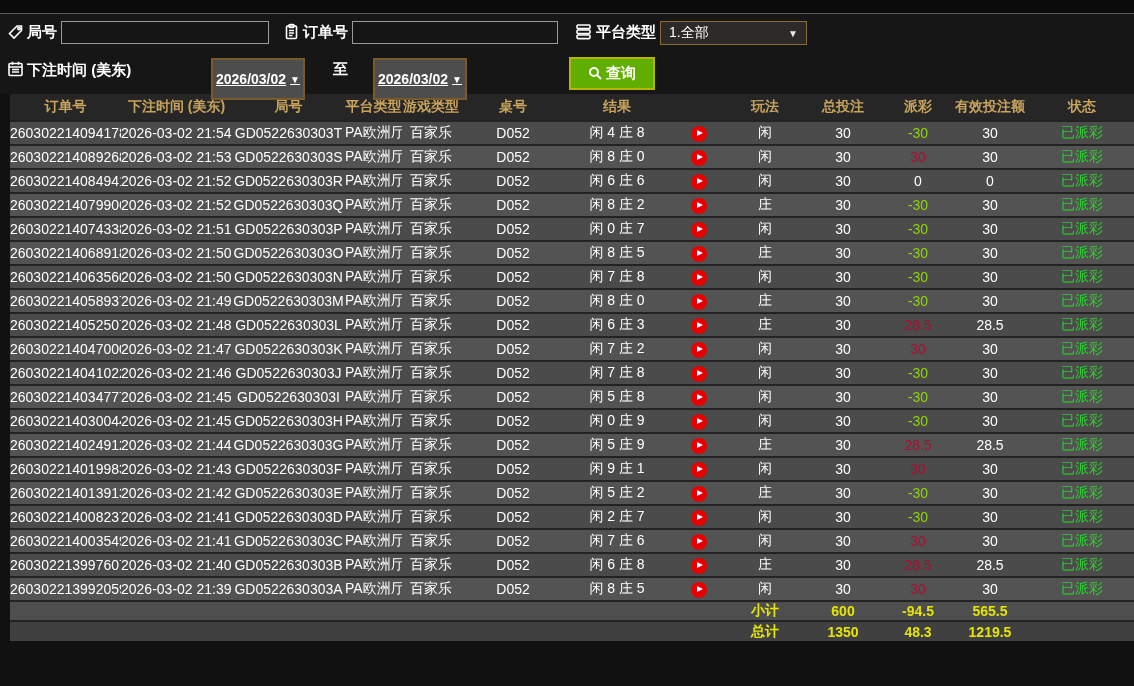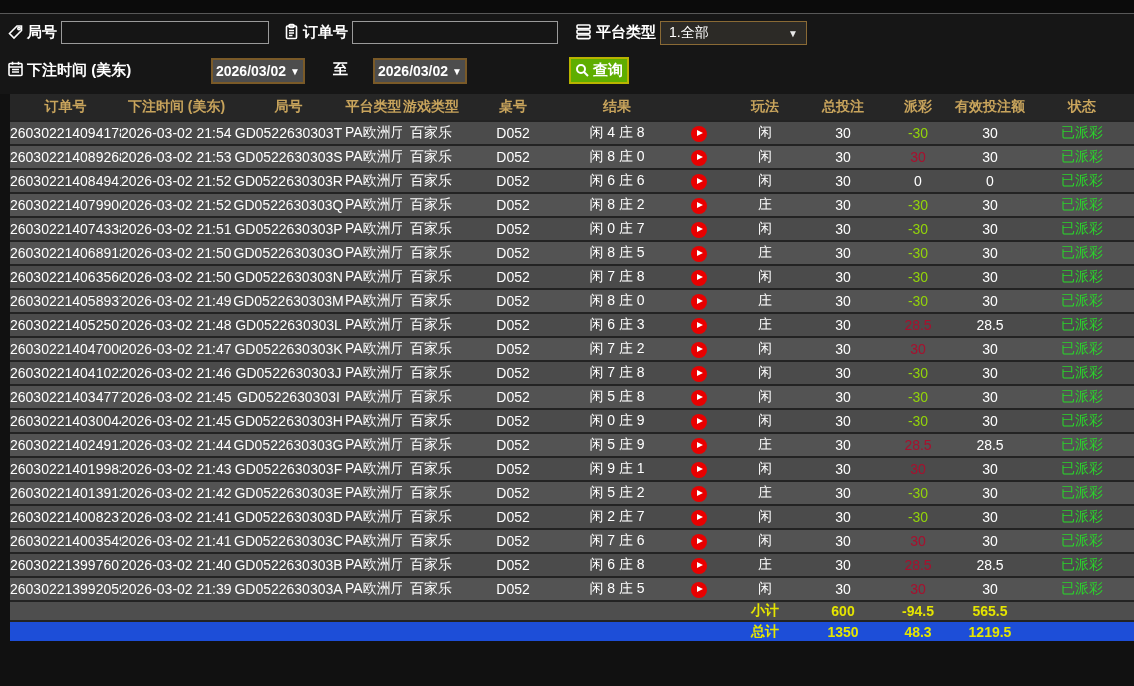--- a/index.html
+++ b/index.html
@@ -18,29 +18,29 @@
     position:absolute; height:23px; background:#151515;
     border:1px solid #9a9a9a; color:#fff; font-size:13px; padding:0 6px; outline:none;
   }
   .selectbox {
     position:absolute; height:24px; background:#2c2a26; border:1px solid #8a6a35;
     color:#fff; font-size:14px; display:flex; align-items:center; justify-content:space-between;
     padding:0 8px; cursor:pointer;
   }
   .selectbox .arrow { font-size:10px; color:#e8e8e8; }
   .datebox {
-    position:absolute; height:26px; background:#4d4d4d; border:2px solid #7a5a28;
+    position:absolute; height:42px; background:#4d4d4d; border:2px solid #7a5a28;
     color:#fff; font-size:14px; font-weight:bold; display:flex; align-items:center;
-    justify-content:center; gap:4px; cursor:pointer; padding:0 6px; white-space:nowrap;
+    justify-content:center; gap:4px; cursor:pointer; padding:0 6px; white-space:nowrap;text-decoration:underline;
   }
   .datebox .arrow { font-size:10px; }
   .querybtn {
-    position:absolute; height:27px; background:#5fae00; border:2px solid #b8b400;
+    position:absolute; height:33px; background:#5fae00; border:2px solid #b8b400;
     color:#fff; font-size:15px; font-weight:bold; display:flex; align-items:center;
-    gap:3px; padding:0 4px; cursor:pointer;
+    gap:3px; padding:0 17px; cursor:pointer;
   }
   .querybtn svg { width:15px; height:15px; stroke:#fff; fill:none; stroke-width:2; }
 
   table { width:1124px; margin-left:10px; border-collapse:collapse; table-layout:fixed; }
   thead th {
     background:#262626; color:#c8a45c; font-size:14px; font-weight:bold;
     height:27px; text-align:center; white-space:nowrap; overflow:hidden;
   }
   tbody td, tfoot td {
     font-size:14px; text-align:center; color:#fff; white-space:nowrap; overflow:hidden;
@@ -54,21 +54,21 @@
   .status { color:#2bd42b; }
   .play-btn {
     display:inline-block; width:16px; height:16px; border-radius:50%; background:#e80000;
     position:relative; cursor:pointer; vertical-align:middle;
   }
   .play-btn::after {
     content:""; position:absolute; left:6px; top:4.5px;
     border-left:6px solid #fff; border-top:3.5px solid transparent; border-bottom:3.5px solid transparent;
   }
   tfoot tr { background:#4e4e4e; }
-  tfoot tr:last-child { background:#1d4ed8;border-radius:7px; }
+  tfoot tr:last-child { background:#404040;border-radius:7px; }
   tfoot td { color:#e5e500; font-weight:bold; height:20px; }
 </style>
 </head>
 <body>
 
 <div class="topbar"></div>
 
 <div class="filterbar">
   <span class="ficon" style="left:7px;top:9px;">
     <svg viewBox="0 0 17 17">

